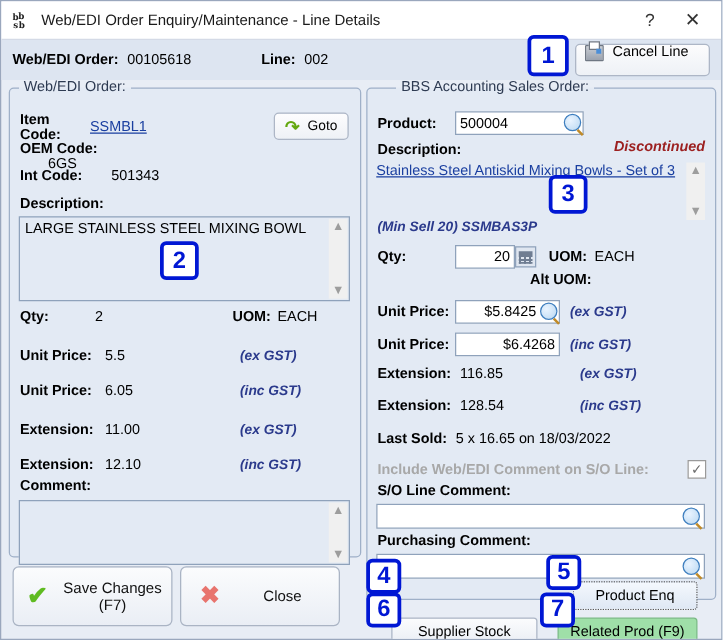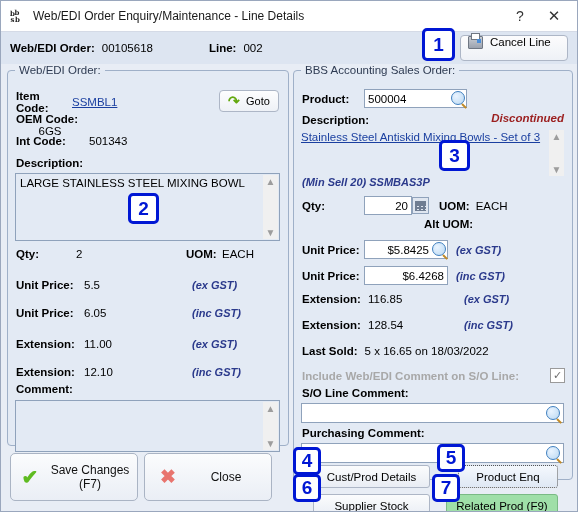--- a/index.html
+++ b/index.html
@@ -101,21 +101,21 @@
     border-radius: 4px;
     background: #e3eaf4;
   }
   fieldset.panel > legend {
     margin-left: 7px;
     padding: 0 4px;
     font-size: 11.5px;
     color: #2e3b52;
   }
   #panel-left  { left: 6px;   top: 0; width: 282px; height: 382px; }
-  #panel-right { left: 292px; top: 0; width: 280px; height: 416px; }
+  #panel-right { left: 292px; top: 0; width: 280px; height: 416px; padding-left: 16px; }
 
   .row { display: flex; align-items: center; }
   .lbl { font-weight: bold; font-size: 11.5px; color: #000; }
   .val { font-size: 11.5px; color: #000; }
   .ital { font-style: italic; font-weight: bold; color: #2b3a8c; font-size: 11px; }
 
   .link {
     color: #1a3fa0; text-decoration: underline;
     font-size: 11.5px; cursor: pointer;
   }
@@ -478,21 +478,20 @@
       </div>
 
       <div style="position:absolute;left:8px;top:351px;">
         <span class="lbl">Purchasing Comment:</span>
       </div>
       <div class="srchfield" style="left:7px;top:367px;width:263px;">
         <span style="padding:2px 4px;display:block;font-size:11.5px;"></span>
         <span class="mag"></span>
       </div>
 
-      <div class="pbtn" style="left:19px;top:389px;width:117px;height:23px;">Cust/Prod Details</div>
       <div class="pbtn focus" style="left:164px;top:389px;width:100px;height:23px;">Product Enq</div>
       <div class="pbtn" style="left:19px;top:418px;width:117px;height:23px;">Supplier Stock</div>
       <div class="pbtn green" style="left:152px;top:418px;width:112px;height:23px;">Related Prod (F9)</div>
     </fieldset>
 
     <div class="bigbtn" style="left:9px;top:389px;width:128px;height:48px;">
       <span class="tick">✔</span>
       <span class="lbltxt">
         <span>Save Changes</span><br>
         <span>(F7)</span>

